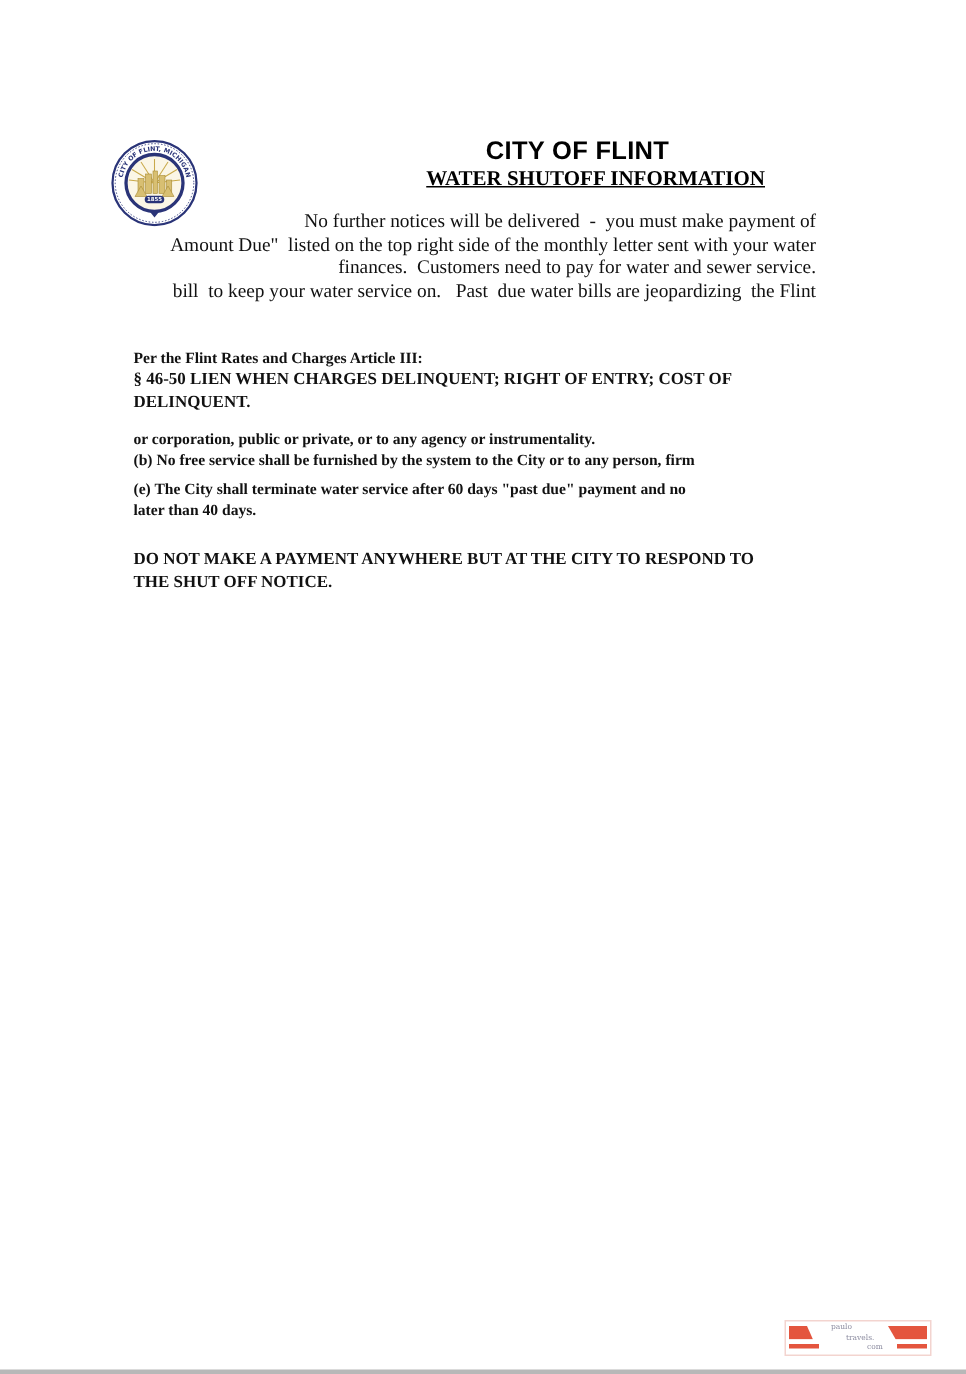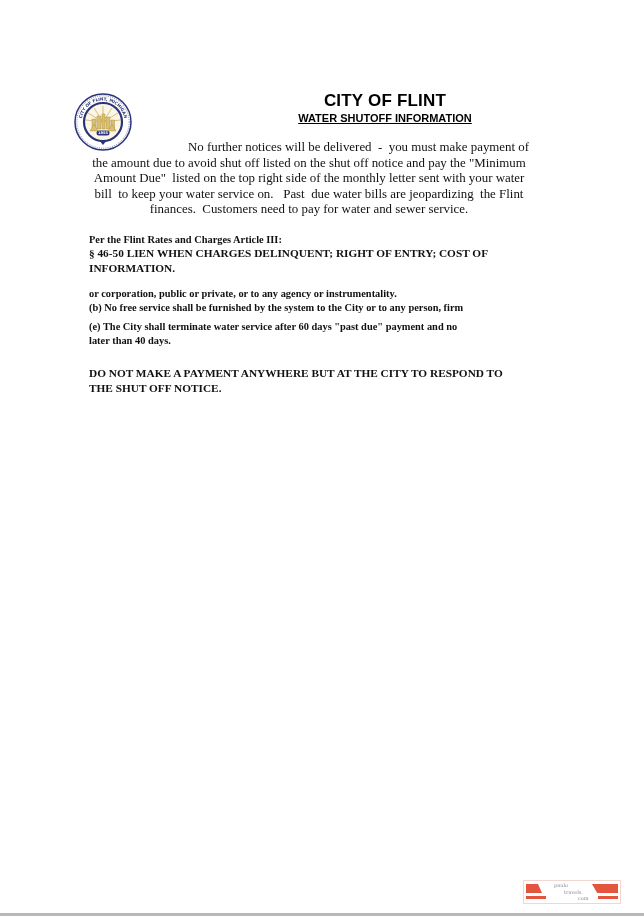--- a/index.html
+++ b/index.html
@@ -41,37 +41,37 @@
       font-family: Liberation Sans, sans-serif;
       font-weight: bold;
       font-size: 17px;
       letter-spacing: 0.2px;
       color: #000;
     }
     .subtitle {
       position: absolute;
       left: 260px; top: 112px;
       width: 250px;
-      text-align: center;
-      font-family: Liberation Sans, sans-serif;
+      text-align: right;
+      font-family: Liberation Serif, serif;
       font-weight: bold;
-      font-size: 11px;
+      font-size: 14px;
       text-decoration: underline;
       color: #000;
     }
     .intro {
       position: absolute;
       left: 74px; top: 140px;
       width: 470px;
       font-family: "Liberation Serif", "DejaVu Serif", serif;
       font-size: 12.9px;
       line-height: 15.6px;
       color: #111;
       text-indent: 99px;
-      text-align: center;
+      text-align: right;
       white-space: normal;
     }
     .intro .line { display: block; text-indent: 0; white-space: pre; }
     .intro .line.first { padding-left: 99px; }
     .block {
       position: absolute;
       left: 74px;
       width: 440px;
       font-family: "Liberation Serif", "DejaVu Serif", serif;
       font-weight: bold;
@@ -142,33 +142,32 @@
       <text x="29" y="41.3" font-family="DejaVu Sans, sans-serif" font-size="3.6" font-weight="bold" fill="#ffffff" text-anchor="middle">1855</text>
       <polygon points="25,47 33,47 29,52" fill="#2a3478"></polygon>
     </svg>
   </div>
 
   <div class="title">CITY OF FLINT</div>
   <div class="subtitle">WATER SHUTOFF INFORMATION</div>
 
   <div class="intro">
     <span class="line first">No further notices will be delivered  -  you must make payment of</span>
-    <span class="line">the amount due to avoid shut off listed on the shut off notice and pay the "Minimum</span>
     <span class="line">Amount Due"  listed on the top right side of the monthly letter sent with your water</span>
+    <span class="line">finances.  Customers need to pay for water and sewer service.</span>
     <span class="line">bill  to keep your water service on.   Past  due water bills are jeopardizing  the Flint</span>
-    <span class="line">finances.  Customers need to pay for water and sewer service.</span>
   </div>
 
   <div class="block art-ref">
     <span class="line">Per the Flint Rates and Charges Article III:</span>
   </div>
 
   <div class="block section-heading">
     <span class="line">§ 46-50 LIEN WHEN CHARGES DELINQUENT; RIGHT OF ENTRY; COST OF</span>
-    <span class="line">INFORMATION.</span>
+    <span class="line">DELINQUENT.</span>
   </div>
 
   <div class="block clause-b">
     <span class="line">or corporation, public or private, or to any agency or instrumentality.</span>
     <span class="line">(b) No free service shall be furnished by the system to the City or to any person, firm</span>
   </div>
 
   <div class="block clause-e">
     <span class="line">(e) The City shall terminate water service after 60 days "past due" payment and no</span>
     <span class="line">later than 40 days.</span>

